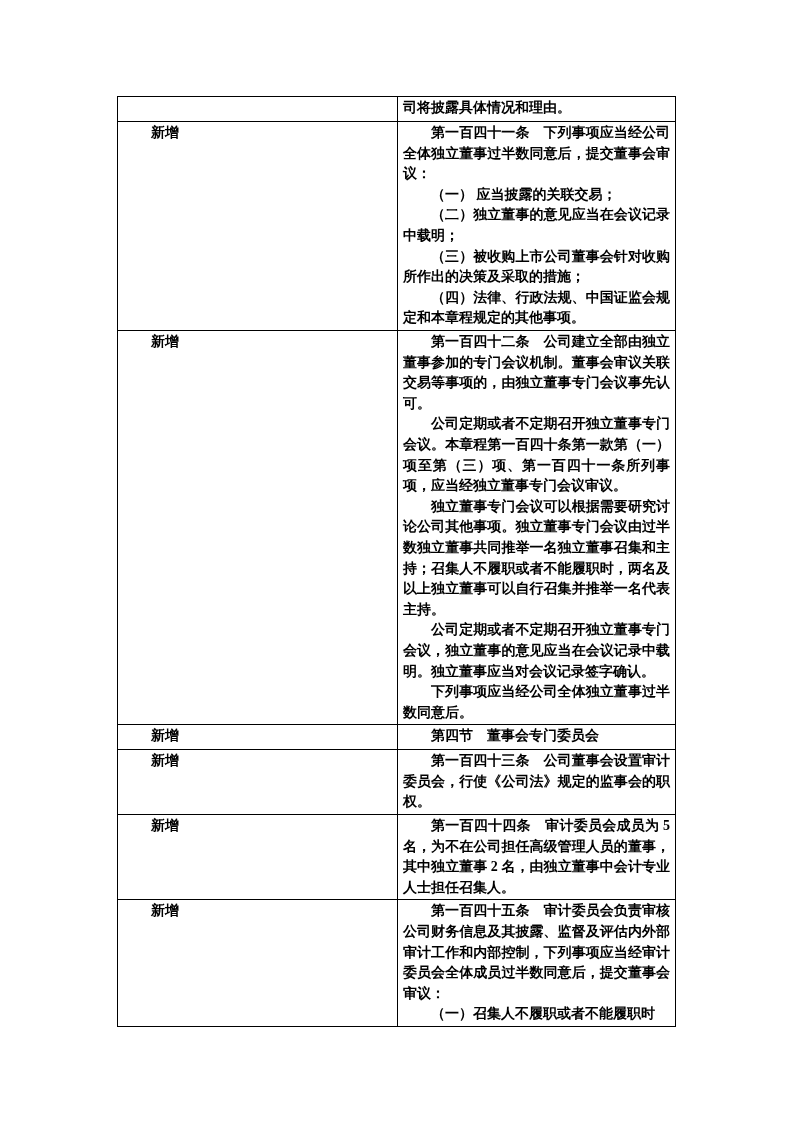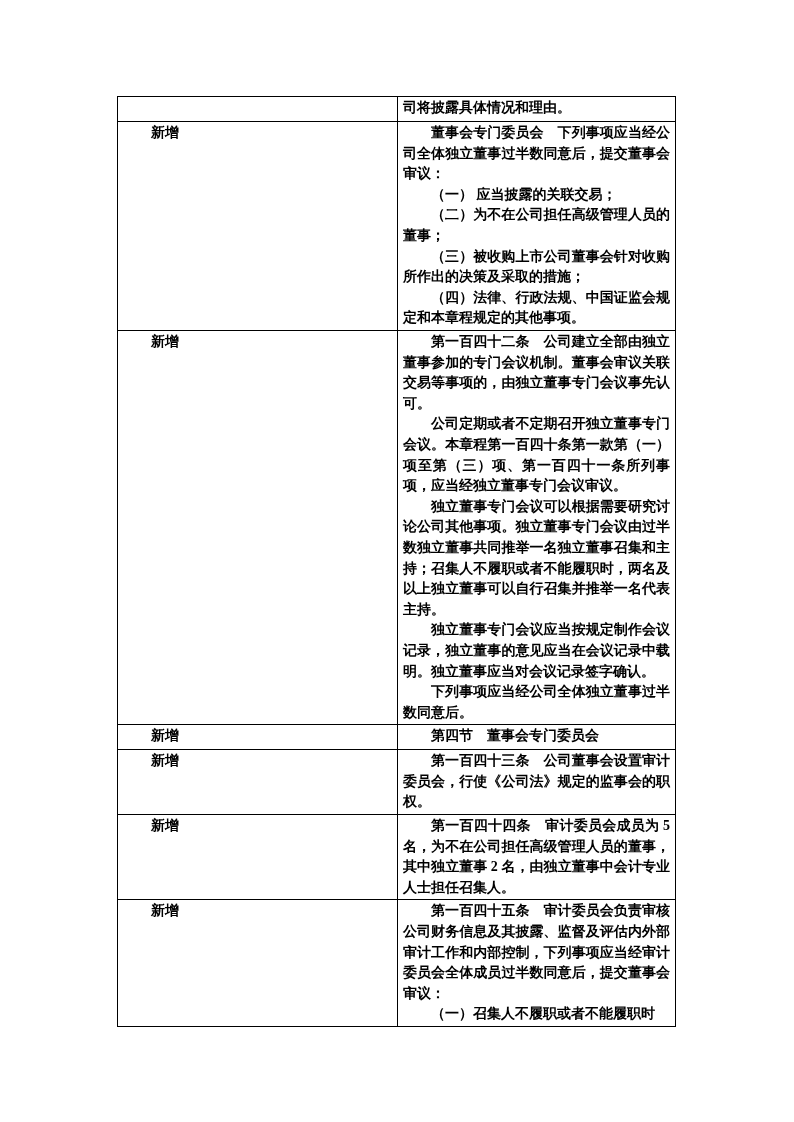--- a/index.html
+++ b/index.html
@@ -73,36 +73,36 @@
     </td>
     <td class="cell">
             <p class="para">司将披露具体情况和理由。</p>
           </td>
   </tr>
         <tr class="doc-row">
     <td class="cell">
       <p class="para indent">新增</p>
     </td>
     <td class="cell">
-            <p class="para indent">董事会专门委员会　下列事项应当经公司全体独立董事过半数同意后，提交董事会审议：</p>
+            <p class="para indent">第一百四十一条　下列事项应当经公司全体独立董事过半数同意后，提交董事会审议：</p>
             <p class="para indent">（一） 应当披露的关联交易；</p>
-            <p class="para indent">（二）为不在公司担任高级管理人员的董事；</p>
+            <p class="para indent">（二）独立董事的意见应当在会议记录中载明；</p>
             <p class="para indent">（三）被收购上市公司董事会针对收购所作出的决策及采取的措施；</p>
             <p class="para indent">（四）法律、行政法规、中国证监会规定和本章程规定的其他事项。</p>
           </td>
   </tr>
         <tr class="doc-row">
     <td class="cell">
       <p class="para indent">新增</p>
     </td>
     <td class="cell">
             <p class="para indent">第一百四十二条　公司建立全部由独立董事参加的专门会议机制。董事会审议关联交易等事项的，由独立董事专门会议事先认可。</p>
             <p class="para indent">公司定期或者不定期召开独立董事专门会议。本章程第一百四十条第一款第（一）项至第（三）项、第一百四十一条所列事项，应当经独立董事专门会议审议。</p>
             <p class="para indent">独立董事专门会议可以根据需要研究讨论公司其他事项。独立董事专门会议由过半数独立董事共同推举一名独立董事召集和主持；召集人不履职或者不能履职时，两名及以上独立董事可以自行召集并推举一名代表主持。</p>
-            <p class="para indent">独立董事专门会议应当按规定制作会议记录，独立董事的意见应当在会议记录中载明。独立董事应当对会议记录签字确认。</p>
+            <p class="para indent">公司定期或者不定期召开独立董事专门会议，独立董事的意见应当在会议记录中载明。独立董事应当对会议记录签字确认。</p>
             <p class="para indent">下列事项应当经公司全体独立董事过半数同意后。</p>
           </td>
   </tr>
         <tr class="doc-row">
     <td class="cell">
       <p class="para indent">新增</p>
     </td>
     <td class="cell">
             <p class="para indent">第四节　董事会专门委员会</p>
           </td>

